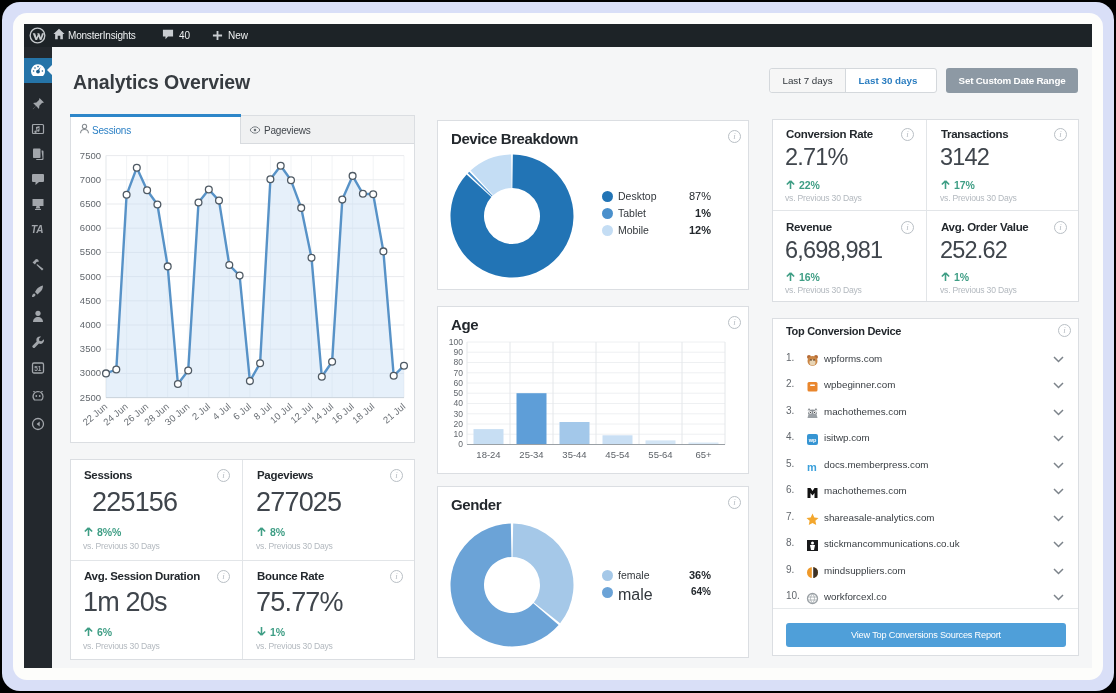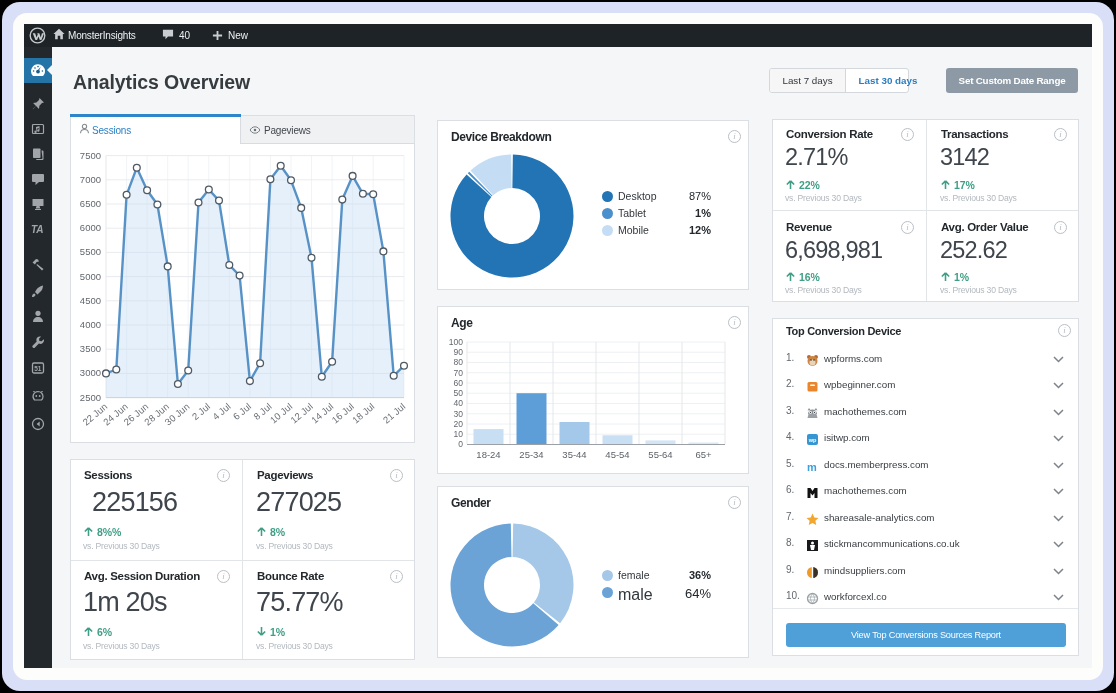--- a/index.html
+++ b/index.html
@@ -1,18 +1,18 @@
 <!DOCTYPE html>
 <html><head><meta charset="utf-8"><style>
 *{margin:0;padding:0;box-sizing:border-box}
 html,body{width:1116px;height:693px;background:#000;font-family:"Liberation Sans",sans-serif;overflow:hidden}
 .abs{position:absolute}
 .panel{position:absolute;background:#fff;border:1px solid #dbdee2}
 .info{width:13px;height:13px;border:1px solid #b9bfc5;border-radius:50%;color:#b9bfc5;font-size:9px;text-align:center;line-height:11px;font-style:italic;font-family:"Liberation Serif",serif}
-.ptitle{position:absolute;font-size:12px;font-weight:bold;color:#23282d;letter-spacing:-0.4px}
+.ptitle{position:absolute;font-size:15px;font-weight:bold;color:#23282d;letter-spacing:-0.4px}
 </style></head><body>
 <div class="abs" style="left:2px;top:2px;width:1112px;height:689px;border-radius:18px;background:#d9dff7"></div>
 <div class="abs" style="left:13px;top:13px;width:1090px;height:667px;border-radius:14px;background:#fdfdfb"></div>
 
 <div class="abs" style="left:24px;top:24px;width:1068px;height:644px;background:#f5f6f7;overflow:hidden">
   <div class="abs" style="left:0;top:0;width:1068px;height:23px;background:#1d2327"></div>
   <div class="abs" style="left:0;top:23px;width:28px;height:621px;background:#23282d"></div>
 </div>
 
 <svg class="abs" style="left:29px;top:27px" width="17" height="17" viewBox="0 0 20 20">
@@ -87,21 +87,21 @@
     <circle cx="8.7" cy="7" r="0.9"></circle>
     <path d="M3 3.5L1.8 2l2.4.3zM11 3.5L12.2 2l-2.4.3z"></path>
   </svg>
 <svg class="abs" style="left:31px;top:417px" width="14" height="14" fill="#a2a6ab" stroke="none">
     <circle cx="7" cy="7" r="5.5" fill="none" stroke="#a2a6ab" stroke-width="1.3"></circle>
     <path d="M8.7 4.4L5.6 7l3.1 2.6z"></path>
   </svg>
 
 <div class="abs" style="left:73px;top:71px;font-size:19.5px;font-weight:bold;color:#363b40;letter-spacing:-0.1px">Analytics Overview</div>
 
-<div class="abs" style="left:769px;top:68px;width:140px;height:25px;background:#fff;border:1px solid #d4d8dc;border-radius:3px">
+<div class="abs" style="left:769px;top:68px;width:168px;height:25px;background:#fff;border:1px solid #d4d8dc;border-radius:3px">
   <div class="abs" style="left:0;top:0;width:76px;height:23px;background:#f6f6f6;border-right:1px solid #d4d8dc;border-radius:3px 0 0 3px;text-align:center;line-height:23px;font-size:9.8px;color:#32373c">Last 7 days</div>
   <div class="abs" style="left:77px;top:0;width:82px;height:23px;text-align:center;line-height:23px;font-size:9.8px;font-weight:bold;color:#2a7dc0">Last 30 days</div>
 </div>
 <div class="abs" style="left:946px;top:68px;width:132px;height:25px;background:#8d99a4;border-radius:3px;text-align:center;line-height:25px;font-size:9.8px;font-weight:bold;color:#fff;letter-spacing:-0.2px">Set Custom Date Range</div>
 
 <div class="panel" style="left:70px;top:115px;width:345px;height:328px"></div>
 <div class="abs" style="left:240px;top:116px;width:174px;height:28px;background:#f0f1f2;border-left:1px solid #d8dbdf;border-bottom:1px solid #d8dbdf"></div>
 <div class="abs" style="left:70px;top:114px;width:171px;height:3px;background:#2d86c9"></div>
 <svg class="abs" style="left:79px;top:123px" width="11" height="11" viewBox="0 0 14 14" fill="none" stroke="#878c91" stroke-width="1.4">
     <circle cx="7" cy="4.3" r="2.7"></circle>
@@ -313,21 +313,21 @@
 <div class="abs info" style="left:728px;top:496px"><span>i</span></div>
 <svg class="abs" style="left:447px;top:520px" width="130" height="130">
     <path d="M66.18 3.51 A61.5 61.5 0 0 1 113.13 103.28 L86.91 82.43 A28 28 0 0 0 65.54 37.01 Z" fill="#a5c8e8"></path>
     <path d="M111.63 105.10 A61.5 61.5 0 1 1 63.82 3.51 L64.46 37.01 A28 28 0 1 0 86.23 83.26 Z" fill="#6ba3d7"></path>
   </svg>
 <div class="abs" style="left:602px;top:570px;width:11px;height:11px;border-radius:50%;background:#a5c8e8"></div>
 <div class="abs" style="left:618px;top:569px;font-size:10.5px;color:#32373c">female</div>
 <div class="abs" style="left:675px;top:569px;width:36px;text-align:right;font-size:11px;font-weight:bold;color:#23282d">36%</div>
 <div class="abs" style="left:602px;top:587px;width:11px;height:11px;border-radius:50%;background:#6ba3d7"></div>
 <div class="abs" style="left:618px;top:586px;font-size:16px;color:#32373c">male</div>
-<div class="abs" style="left:675px;top:586px;width:36px;text-align:right;font-size:13px;font-weight:normal;color:#23282d">64%</div>
+<div class="abs" style="left:675px;top:586px;width:36px;text-align:right;font-size:10px;font-weight:bold;color:#23282d">64%</div>
 
 <div class="panel" style="left:772px;top:119px;width:307px;height:183px"></div>
 <div class="abs" style="left:926px;top:120px;width:1px;height:181px;background:#e2e5e8"></div>
 <div class="abs" style="left:773px;top:210px;width:305px;height:1px;background:#e2e5e8"></div>
 <div class="abs" style="left:772px;top:119px;width:154px;height:92px">
 <div class="abs" style="left:14px;top:9px;font-size:11.5px;font-weight:bold;color:#23282d;letter-spacing:-0.3px">Conversion Rate</div>
 <div class="abs info" style="right:12px;top:9px"><span>i</span></div>
 <div class="abs" style="left:13px;top:25px;font-size:23.5px;color:#3f454c;letter-spacing:-0.8px">2.71%</div>
 <div class="abs" style="left:13px;top:60px;font-size:10.5px;font-weight:bold;color:#3f9e85"><svg width="11" height="11" viewBox="0 0 12 12" style="vertical-align:-1px">
         <path d="M6 11V2M6 2L2 6M6 2l4 4" stroke="#3f9e85" stroke-width="1.7" fill="none"></path>

